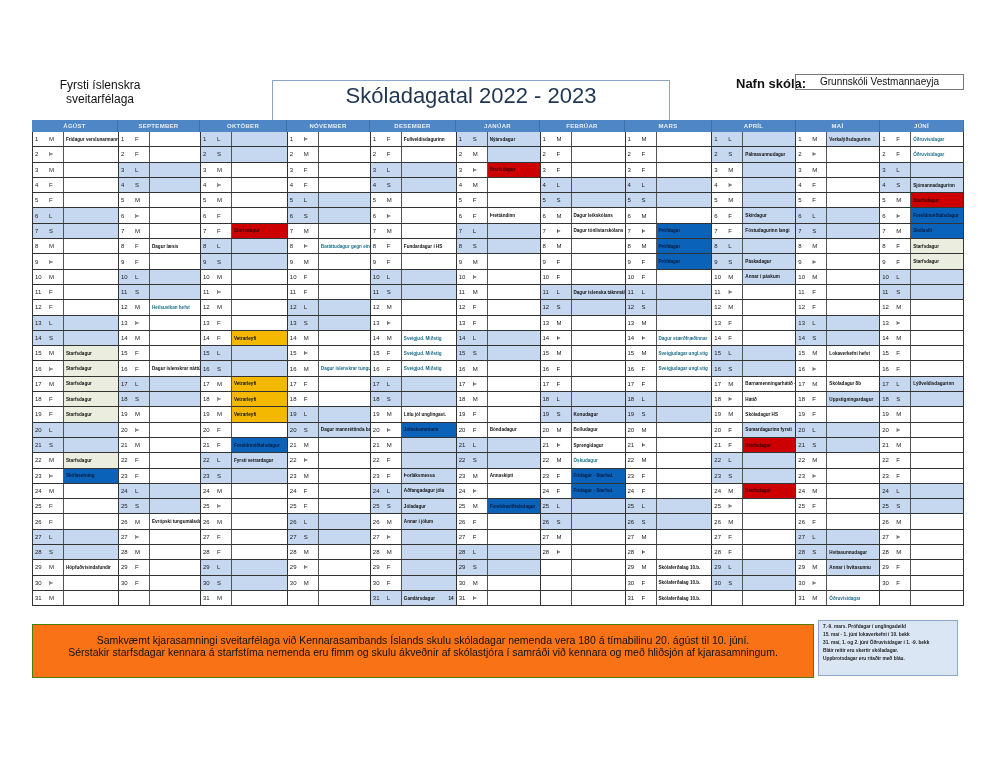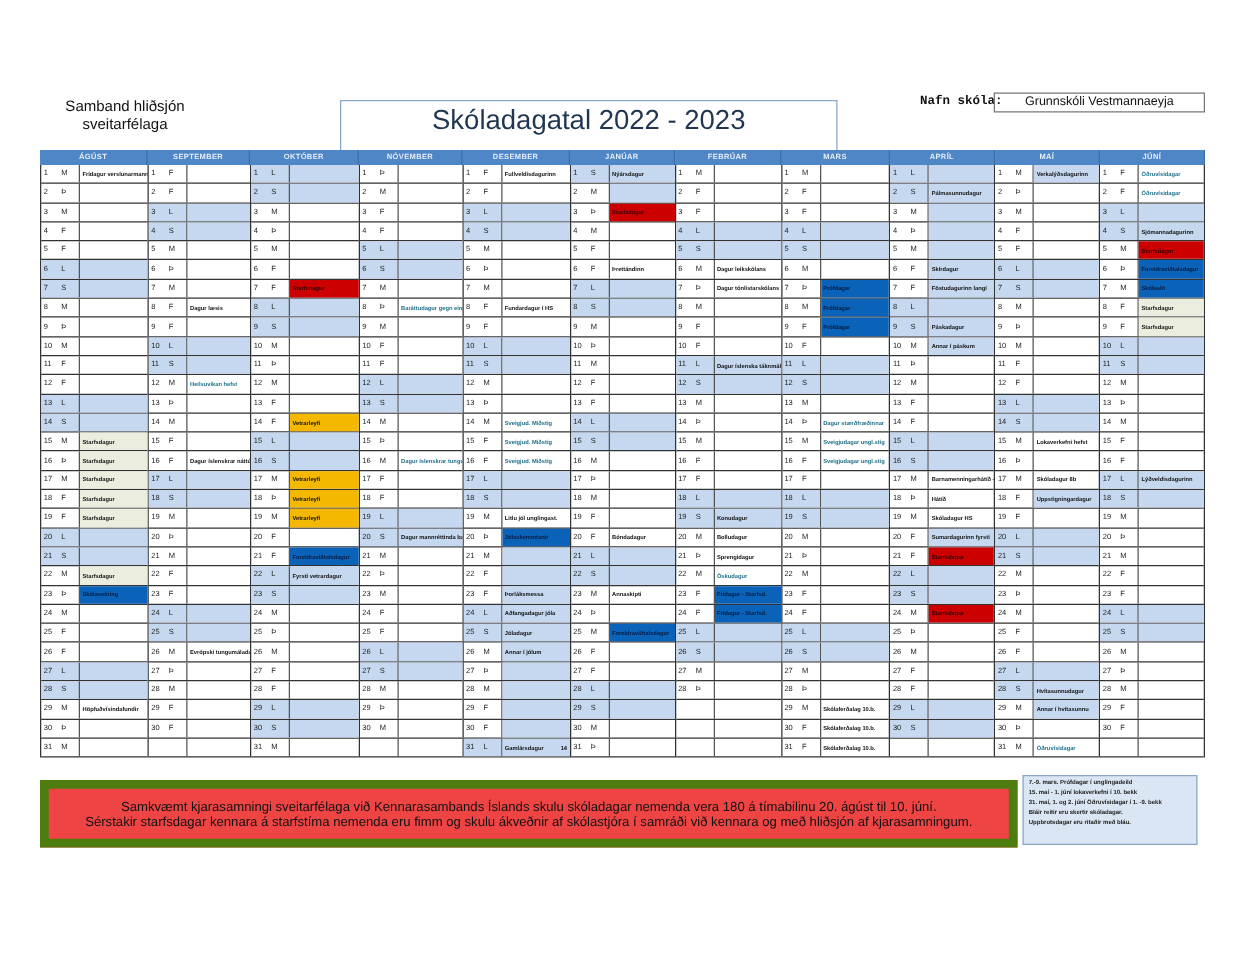--- a/index.html
+++ b/index.html
@@ -1,44 +1,44 @@
 <!DOCTYPE html>
 <html><head>
 <meta charset="utf-8">
 <style>
   * { box-sizing: border-box; margin: 0; padding: 0; }
   body { width: 992px; height: 767px; background: #fff; font-family: "Liberation Sans", sans-serif; position: relative; overflow: hidden; }
   .org { position: absolute; left: 40px; top: 78px; width: 120px; text-align: center; font-size: 12px; line-height: 14px; color: #111; }
   .title-box { position: absolute; left: 272px; top: 80px; width: 398px; height: 44px; border: 1px solid #8aa7c9; text-align: center; font-size: 22px; line-height: 30px; color: #1f3550; }
-  .school-label { position: absolute; left: 736px; top: 76px; font-size: 10px; font-weight: bold; color: #111; font-family: Liberation Mono, monospace; }
+  .school-label { position: absolute; left: 736px; top: 76px; font-size: 13px; font-weight: bold; color: #111; }
   .school-box { position: absolute; left: 795px; top: 74px; width: 169px; height: 16px; border: 1px solid #777; text-align: center; font-size: 10px; font-weight: normal; line-height: 14px; color: #111; }
   .grid { position: absolute; left: 32px; top: 120px; width: 932px; }
   .hdr { display: flex; height: 12px; background: #4f86c6; }
   .hdr div { color: #e6eefa; font-size: 6px; font-weight: bold; text-align: center; line-height: 12px; letter-spacing: 0.3px; border-right: 1px solid #3e6fa8; }
   .months { display: flex; border-left: 1px solid #333; }
   .month { border-right: 1px solid #333; }
   .row { display: flex; height: 15.3px; border-bottom: 1px solid #333; }
   .dn { width: 31px; display: flex; align-items: center; font-size: 6px; color: #222; border-right: 1px solid #555; padding-left: 2px; }
   .dn .num { width: 14px; }
   .dn .wd { width: 10px; }
   .ev { flex: 1; font-size: 4.6px; color: #111; display: flex; align-items: center; padding-left: 2px; white-space: nowrap; overflow: hidden; font-weight: bold; }
   .wk { background: #c5d8ef; }
   .red { background: #cc0000; color: #300; }
   .orange { background: #f5b800; }
   .blue { background: #0b62b9; color: #041c40; }
   .beige { background: #ebeedf; }
   .teal { color: #1c6f8a; }
-  .footer { position: absolute; left: 32px; top: 624px; width: 782px; height: 54px; background: #ef4444; border: 7px solid #4d7c0f; text-align: center; font-size: 10.5px; line-height: 12px; color: #111; padding-top: 9px; }
+  .footer { position: absolute; left: 32px; top: 624px; width: 782px; height: 54px; background: #f97316; border: 1px solid #4d7c0f; text-align: center; font-size: 10.5px; line-height: 12px; color: #111; padding-top: 9px; }
   .note { position: absolute; left: 818px; top: 620px; width: 140px; height: 56px; background: #dbe6f4; border: 1px solid #8aa7c9; font-size: 4.8px; font-weight: bold; line-height: 8px; padding: 2px 4px; color: #222; }
 </style>
 </head>
 <body>
 
 <div class="org">
-  <div>Samband hliðsjón</div>
+  <div>Fyrsti íslenskra</div>
   <div>sveitarfélaga</div>
 </div>
 <div class="title-box">Skóladagatal 2022 - 2023</div>
 <div class="school-label">Nafn skóla:</div>
 <div class="school-box">Grunnskóli Vestmannaeyja</div>
 
 <div class="grid">
   <div class="hdr" id="hdr">
       <div style="width: 86px;">ÁGÚST</div>
       <div style="width: 82px;">SEPTEMBER</div>

